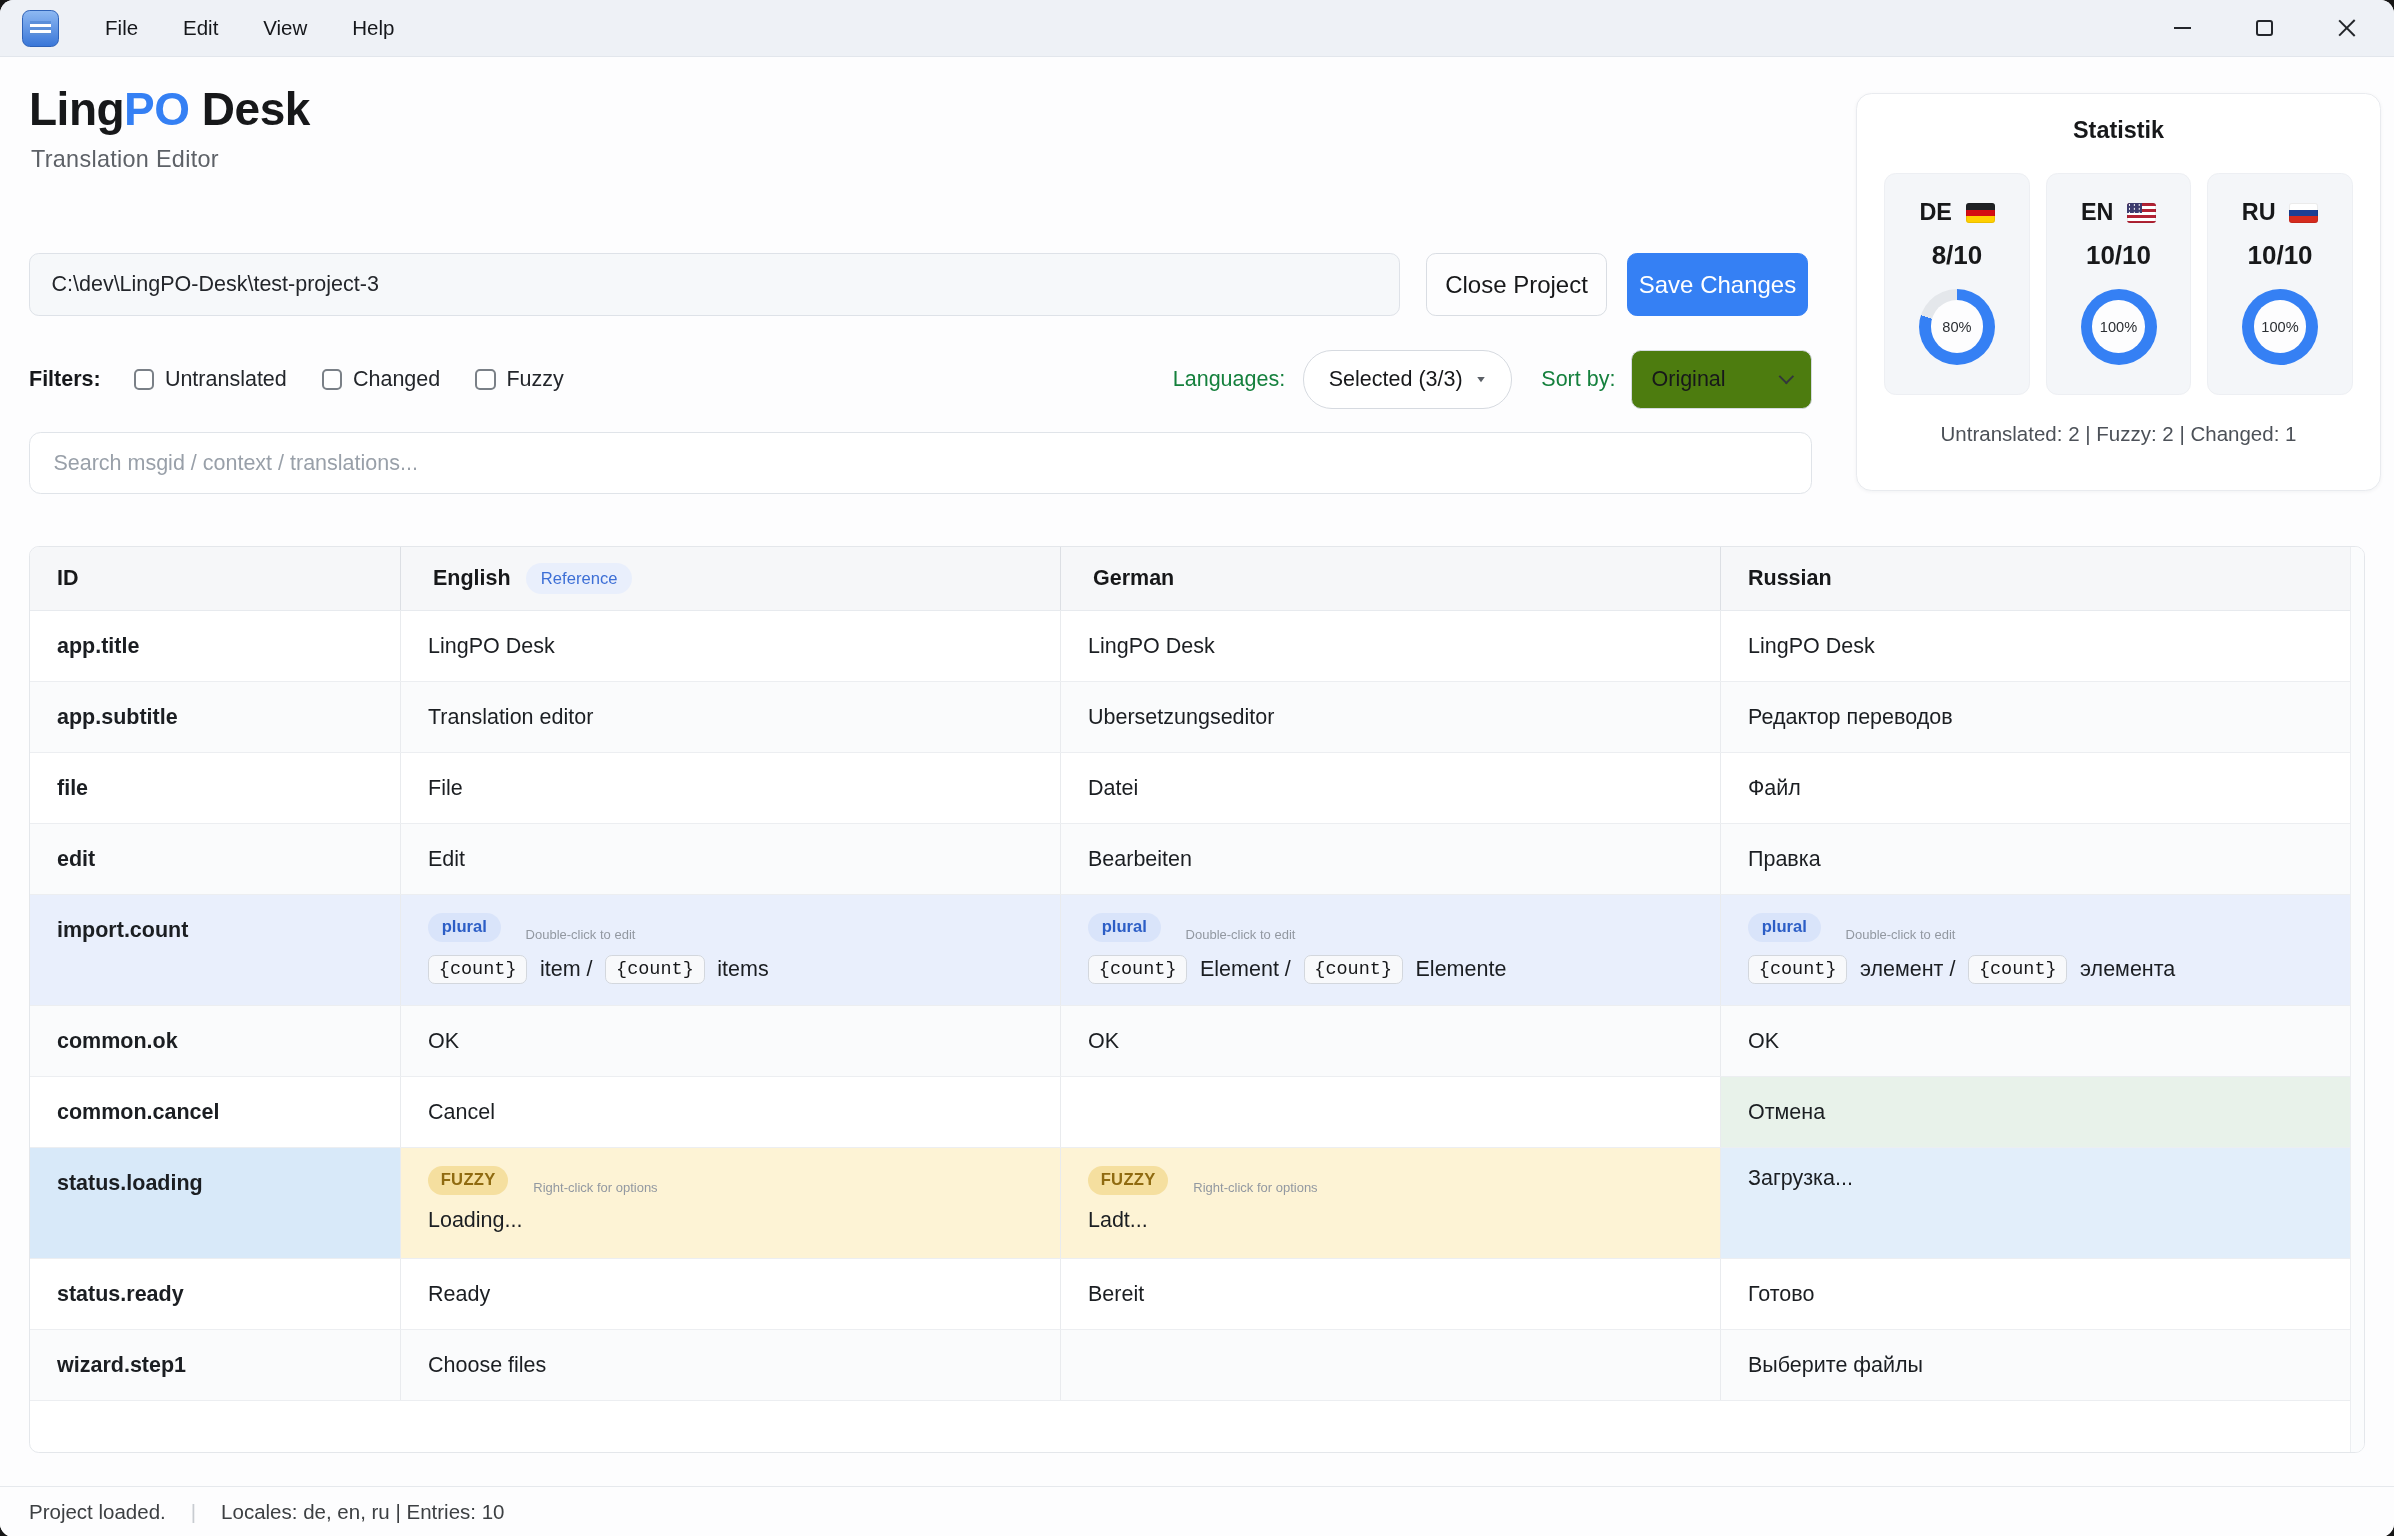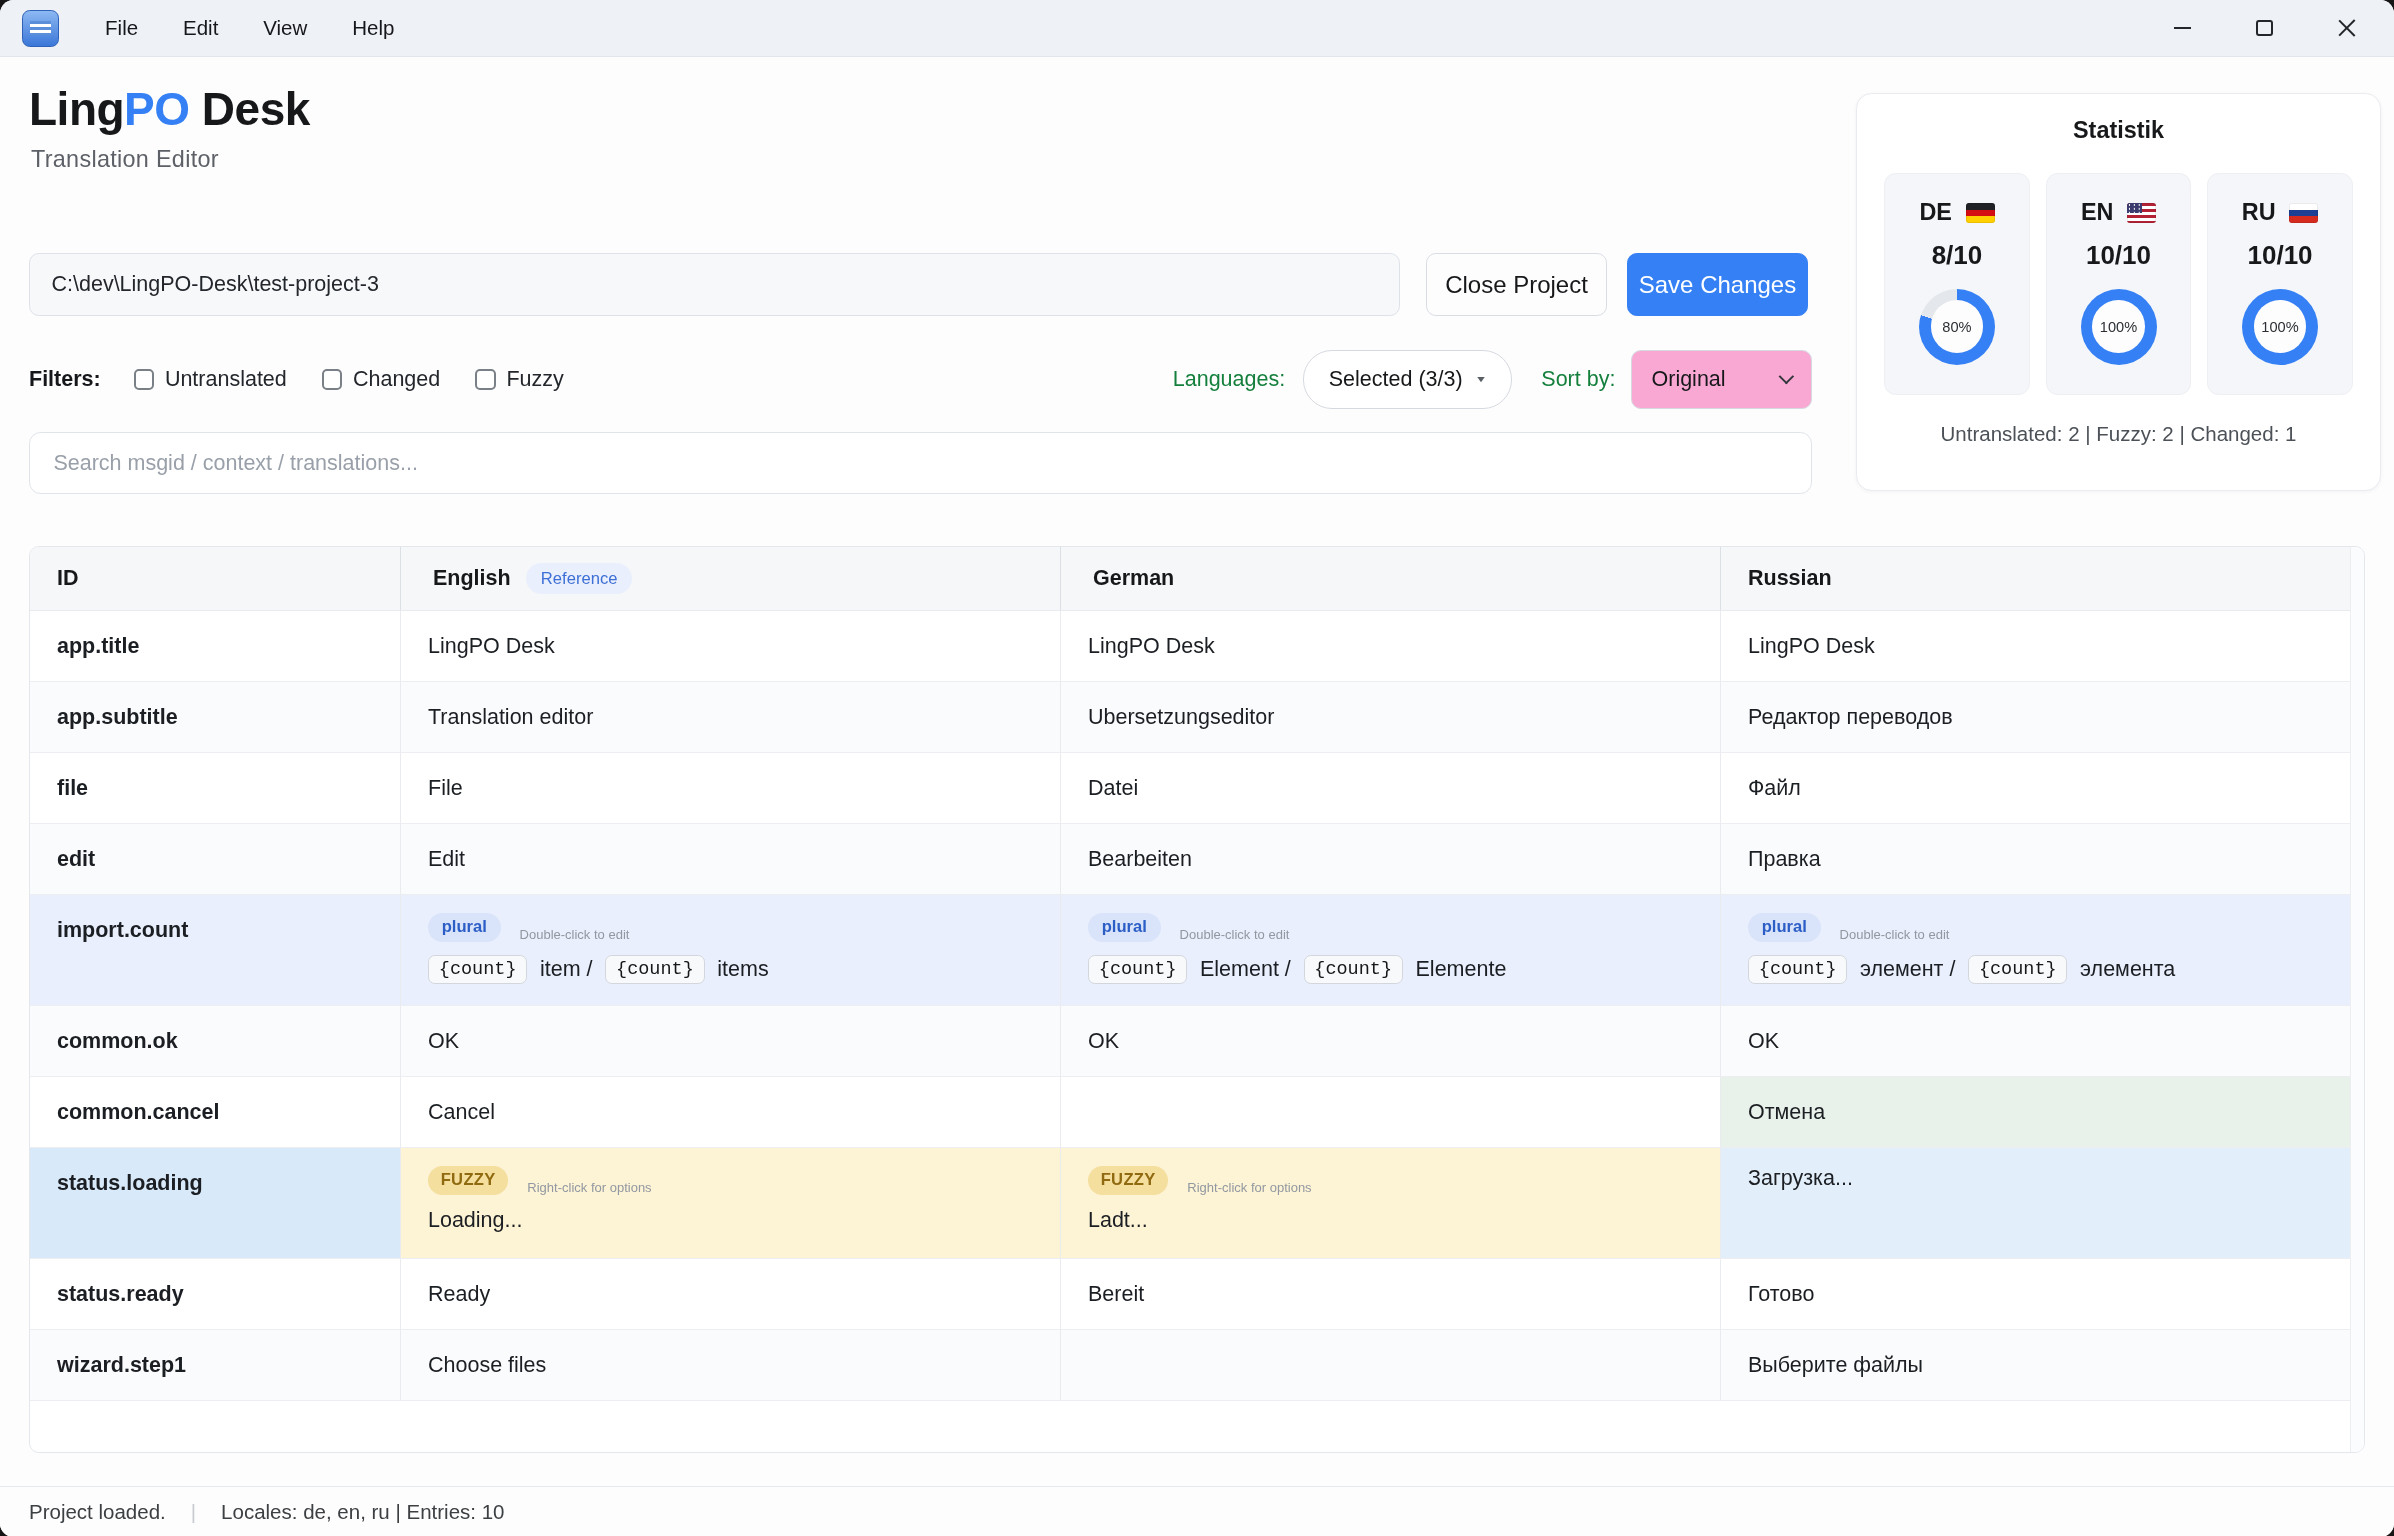--- a/index.html
+++ b/index.html
@@ -76,21 +76,21 @@
                  border-radius:4.9px; background:#fff; }
   .checkbox-group span { font-size:21.5px; color:#23262b; }
   .lang-sort { margin-left:auto; display:flex; align-items:center; }
   .inline-label { font-size:21.5px; color:#15803d; }
   .pill-select { height:59px; border:1px solid #d6dae0; border-radius:29px; background:#fff;
                  display:flex; align-items:center; gap:13.7px; padding:0 25px; margin-left:17.6px; }
   .pill-select span { font-size:21.5px; color:#17181a; }
   .caret-down { width:0; height:0; border-left:5.9px solid transparent; border-right:5.9px solid transparent;
                 border-top:7.8px solid #5a5f66; }
   .sort-label { margin-left:29px; }
-  .box-select { height:59px; width:181px; border:1px solid #d6dae0; border-radius:9.8px; background:#f9a8d4;
+  .box-select { height:59px; width:181px; border:1px solid #d6dae0; border-radius:9.8px; background:#4d7c0f;
                 display:flex; align-items:center; justify-content:space-between; padding:0 19.5px; margin-left:15.6px; }
   .box-select span { font-size:21.5px; color:#17181a; }
   .chev { width:10.7px; height:10.7px; border-right:2.4px solid #33373c; border-bottom:2.4px solid #33373c;
           transform:rotate(45deg); margin-top:-5.9px; }
 
   
   .search-input { position:absolute; left:29px; top:432px; width:1783px; height:62px; background:#fff;
                   border:1px solid #e0e4e9; border-radius:11.7px; font-size:21.5px; color:#23262b;
                   padding:0 23.4px; font-family:inherit; outline:none; }
   .search-input::placeholder { color:#99a0a9; }
@@ -113,21 +113,21 @@
   .trow.plural-row { background:#e9effc; }
   .td { display:flex; align-items:center; padding-left:27px; font-size:21.5px; color:#1b1e22; }
   .td + .td { border-left:1px solid #e9ebee; }
   .td-id { font-weight:600; }
   .tall .td { align-items:flex-start; flex-direction:column; padding-top:17.6px; justify-content:flex-start; }
   .tall .td-id { padding-top:23.4px; }
   .cell-fuzzy { background:var(--fuzzy-bg,#fdf3d5); }
   .cell-changed { background:var(--changed-bg,#e8f2ea); }
   .cell-selected { background:var(--selected-bg,#e2eefa); }
   .cell-selected-strong { background:var(--selected-strong-bg,#d8e9f9); }
-  .badge-line { display:flex; align-items:center; gap:19px; }
+  .badge-line { display:flex; align-items:center; gap:25px; }
   .plural-badge { background:#d9e4fa; color:#2c5ec6; font-weight:700; font-size:16.6px;
                   padding:4.9px 13.7px; border-radius:974px; }
   .fuzzy-badge { background:var(--fuzzy-badge-bg,#f5df9f); color:var(--fuzzy-badge-fg,#8f6a10); font-weight:700; font-size:16.6px;
                  padding:4.9px 12.7px; border-radius:974px; letter-spacing:0.3px; }
   .hint { font-size:13px; color:#9298a1;margin-top:14px; }
   .value-line { display:flex; align-items:center; gap:12.7px; margin-top:12.7px; }
   .code-chip { font-family:"Liberation Mono","DejaVu Sans Mono",monospace; font-size:18.5px; color:#17181a;
                background:#f8f9fb; border:1px solid #d3d7dd; border-radius:6.8px; padding:2.9px 9.8px; }
   .scroll-gutter { position:absolute; top:0; right:0; bottom:0; width:13.7px; background:#fbfcfd;
                    border-left:1px solid #eceef1; }

